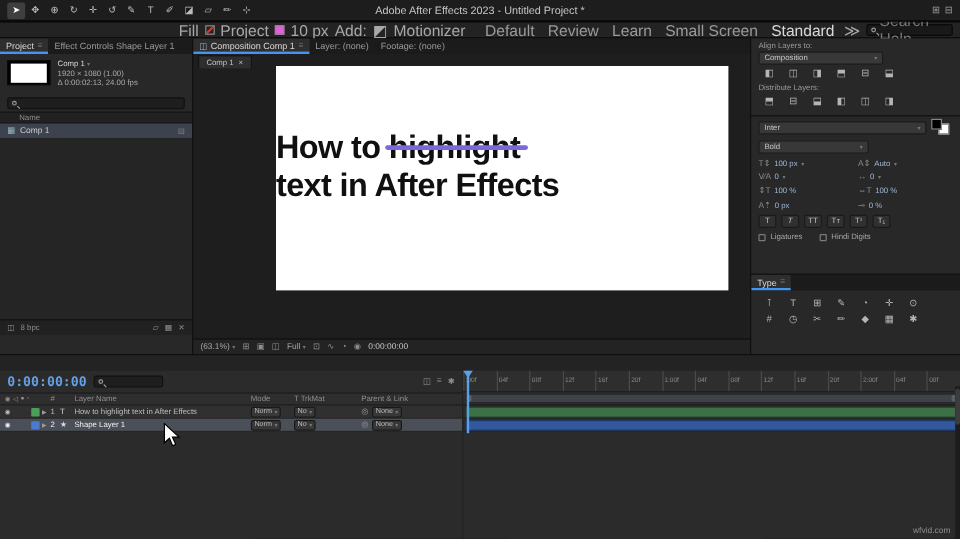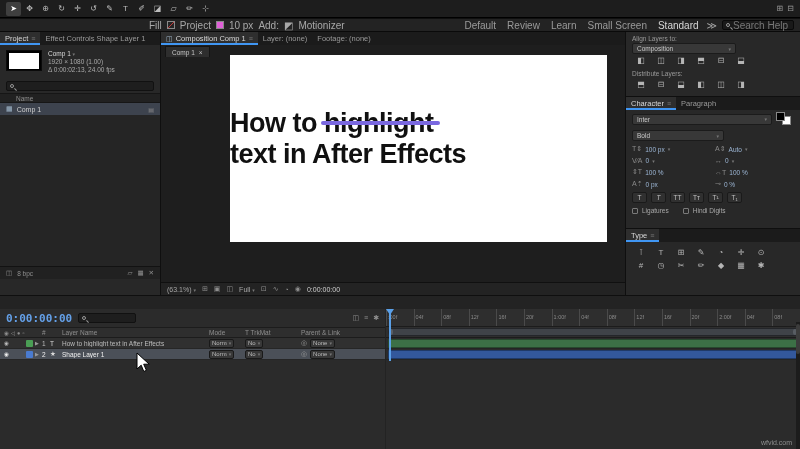--- a/index.html
+++ b/index.html
@@ -9,21 +9,21 @@
 
   
   .titlebar{position:absolute;left:0;top:0;width:800px;height:18px;background:#1d1d1d;border-bottom:1px solid #000;display:flex;align-items:center;padding:0 6px;z-index:5;}
   .tools{display:flex;gap:1px;z-index:2;}
   .tool{width:15px;height:14px;display:flex;align-items:center;justify-content:center;color:#bdbdbd;font-size:8px;border-radius:2px;}
   .tool.active{background:#3f3f3f;color:#fff;}
   .win-title{position:absolute;left:0;right:0;text-align:center;font-size:9px;color:#c6c6c6;}
   .tb-right{margin-left:auto;display:flex;gap:4px;color:#9a9a9a;font-size:8px;z-index:2;}
 
   
-  .optionsbar{position:absolute;left:0;top:19px;width:800px;height:13px;background:#232323;border-bottom:1px solid #0a0a0a;display:flex;align-items:center;font-size:10px;color:#a8a8a8;padding:0 6px;gap:5px;}
+  .optionsbar{position:absolute;left:0;top:19px;width:800px;height:13px;background:#232323;border-bottom:1px solid #0a0a0a;display:flex;align-items:center;font-size:13px;color:#a8a8a8;padding:0 6px;gap:5px;}
   .ob-lead{width:138px;flex:none;}
   .swatch{width:8px;height:8px;border:1px solid #8a8a8a;display:inline-block;flex:none;}
   .fill-swatch{background:linear-gradient(135deg,#262626 42%,#c23b3b 42%,#c23b3b 58%,#262626 58%);}
   .stroke-swatch{background:#e060d8;}
   .ob-spacer{flex:1;}
   .ws{color:#9a9a9a;padding:0 3px;white-space:nowrap;}
   .ws.current{color:#d8d8d8;}
   .searchbox{display:flex;align-items:center;gap:3px;background:#191919;border:1px solid #090909;border-radius:2px;height:10px;padding:0 3px;width:72px;color:#777;flex:none;}
   .mag{width:4px;height:4px;border:1px solid #999;border-radius:50%;position:relative;flex:none;}
   .mag::after{content:"";position:absolute;width:3px;height:1px;background:#999;transform:rotate(45deg);left:3px;top:4px;}
@@ -150,20 +150,21 @@
       <span class="tool">✛</span>
       <span class="tool">↺</span>
       <span class="tool">✎</span>
       <span class="tool">T</span>
       <span class="tool">✐</span>
       <span class="tool">◪</span>
       <span class="tool">▱</span>
       <span class="tool">✏</span>
       <span class="tool">⊹</span>
     </div>
+    <div class="win-title">Adobe After Effects 2023 - Untitled Project *</div>
     <div class="tb-right">
       <span>⊞</span>
       <span>⊟</span>
     </div>
   </div>
 
   <div class="optionsbar">
     <span class="ob-lead"></span>
     <span>Fill</span>
     <span class="swatch fill-swatch"></span>
@@ -279,27 +280,20 @@
       <span>⬒</span>
       <span>⊟</span>
       <span>⬓</span>
       <span>◧</span>
       <span>◫</span>
       <span>◨</span>
     </div>
   </div>
 
   <div class="panel char-panel">
-    <div class="ptabs">
-      <div class="ptab active">
-        <span>Character</span>
-        <span class="hamb">≡</span>
-      </div>
-      <div class="ptab">Paragraph</div>
-    </div>
     <div class="cp-row">
       <div class="dd cp-dd">
         <span>Inter</span>
         <span class="cp-chev">▾</span>
       </div>
       <div class="chips">
         <span class="chip-b"></span>
         <span class="chip-w"></span>
       </div>
     </div>

